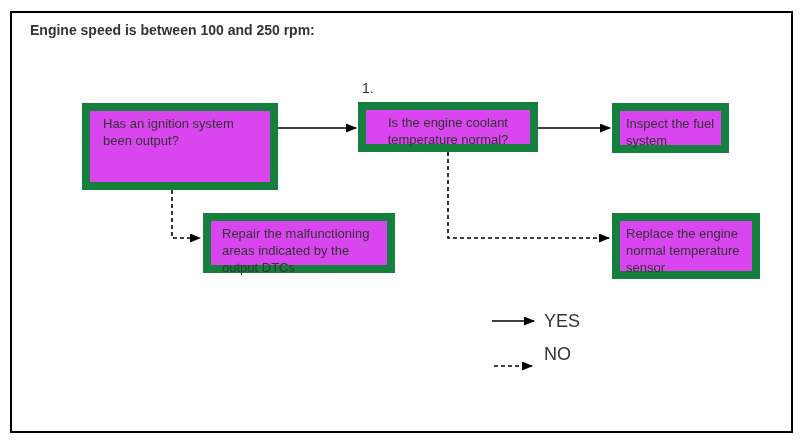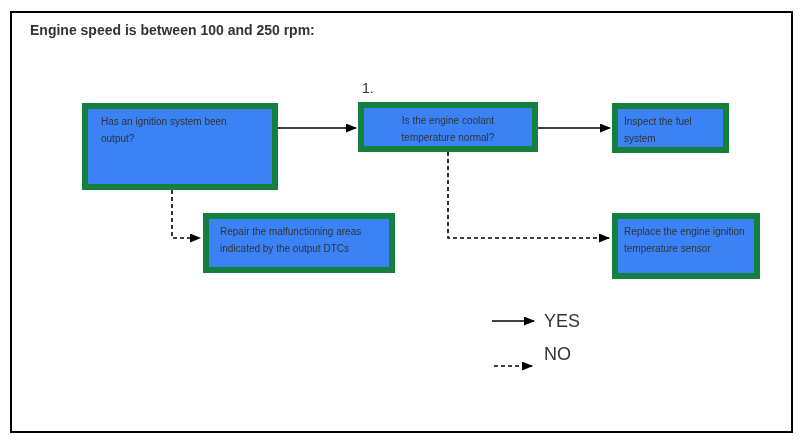--- a/index.html
+++ b/index.html
@@ -25,23 +25,23 @@
   .title {
     position: absolute;
     left: 30px; top: 22px;
     font-size: 14px;
     line-height: 17px;
     white-space: nowrap;
     font-weight: bold;
   }
   .node {
     position: absolute;
-    border: 6px solid #15803d;
-    background: #3b82f6;
-    font-size: 10px;
+    border: 8px solid #15803d;
+    background: #d946ef;
+    font-size: 13px;
     line-height: 17px;
   }
   .node-ignition  { left: 82px;  top: 103px; width: 196px; height: 87px; padding: 4px 10px 4px 13px; }
   .node-coolant   { left: 358px; top: 102px; width: 180px; height: 50px; padding: 4px 12px; text-align: center; }
   .node-fuel      { left: 612px; top: 103px; width: 117px; height: 50px; padding: 4px 4px 4px 6px; }
   .node-repair    { left: 203px; top: 213px; width: 192px; height: 60px; padding: 4px 0 4px 11px; }
   .node-replace   { left: 612px; top: 213px; width: 148px; height: 66px; padding: 4px 4px 4px 6px; }
   .step-label {
     position: absolute;
     left: 362px; top: 80px;
@@ -69,21 +69,21 @@
   <div class="frame"></div>
 
   <div class="title">Engine speed is between 100 and 250 rpm:</div>
 
   <div class="step-label">1.</div>
 
   <div class="node node-ignition">Has an ignition system been output?</div>
   <div class="node node-coolant">Is the engine coolant temperature normal?</div>
   <div class="node node-fuel">Inspect the fuel system</div>
   <div class="node node-repair">Repair the malfunctioning areas indicated by the output DTCs</div>
-  <div class="node node-replace">Replace the engine ignition temperature sensor</div>
+  <div class="node node-replace">Replace the engine normal temperature sensor</div>
 
   <svg class="connector-layer" width="802" height="444" viewBox="0 0 802 444" xmlns="http://www.w3.org/2000/svg">
     <defs>
       <marker id="arrowhead" markerUnits="userSpaceOnUse" markerWidth="11" markerHeight="9" refX="10" refY="4.5" orient="auto">
         <polygon points="0,0 11,4.5 0,9" fill="#000000"></polygon>
       </marker>
     </defs>
 
     <path d="M278,128 H356" stroke="#000000" stroke-width="1.6" fill="none" marker-end="url(#arrowhead)"></path>
 

